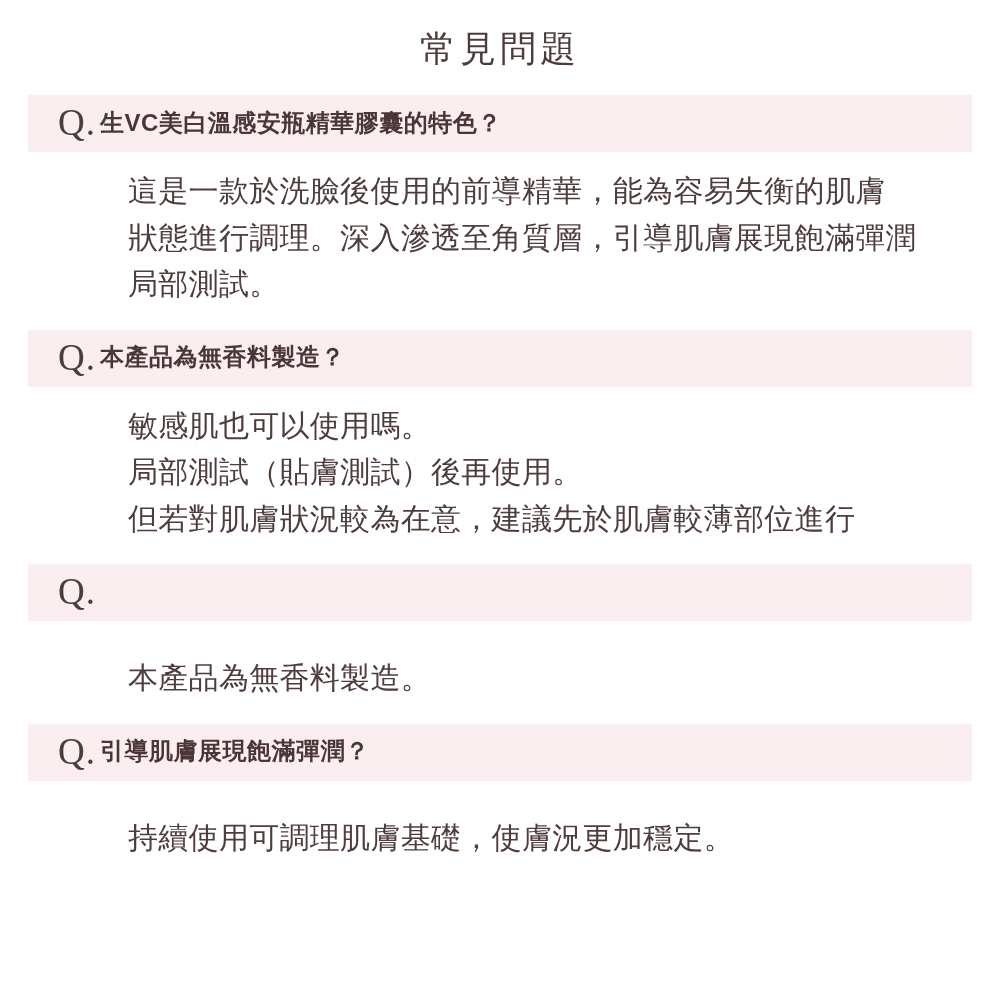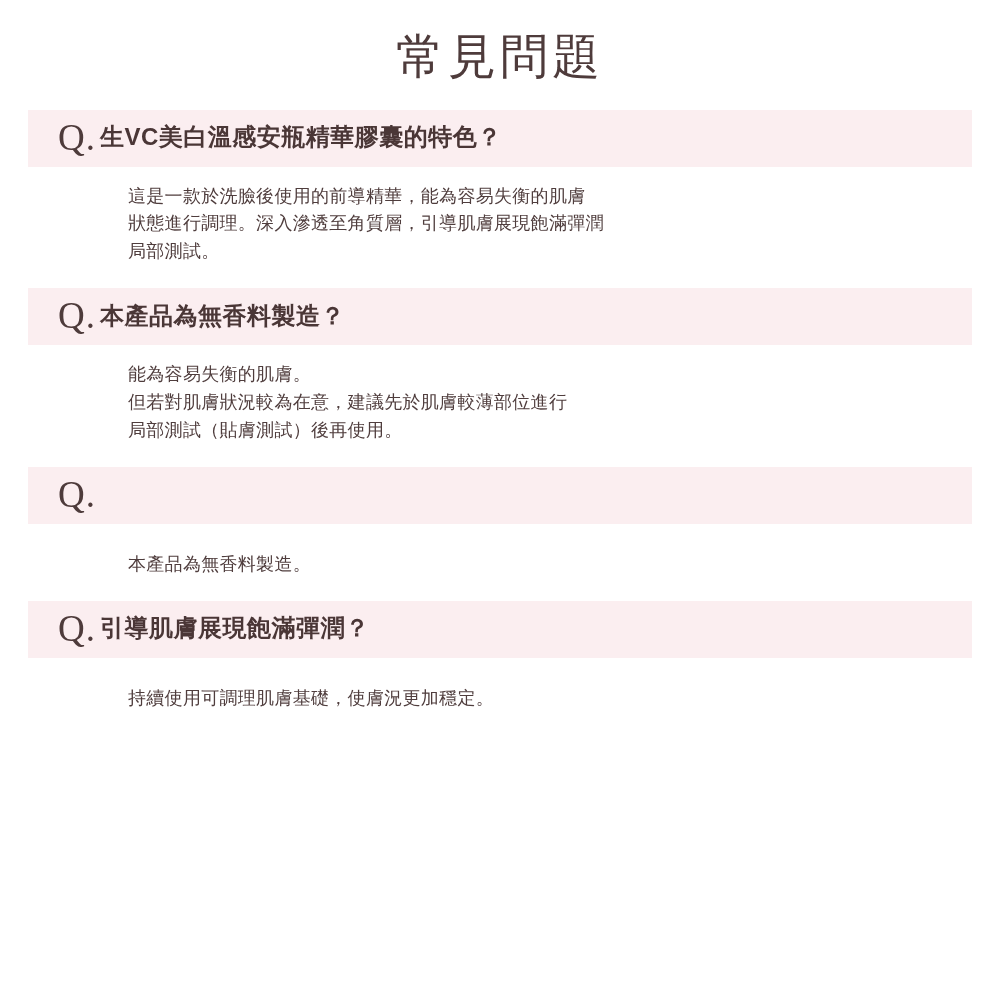--- a/index.html
+++ b/index.html
@@ -16,21 +16,21 @@
   }
   .page {
     position: relative;
     width: 1000px;
     height: 1000px;
     box-sizing: border-box;
   }
   .faq-title {
     text-align: center;
     font-family: "Liberation Serif", "DejaVu Serif", serif;
-    font-size: 48px;
+    font-size: 36px;
     letter-spacing: 4px;
     color: #4e3b3b;
     margin: 28px 0 24px 0;
     font-weight: 400;
     line-height: 1.2;
   }
   .faq-list {
     padding: 0 28px 0 28px;
   }
   .faq-item {
@@ -54,32 +54,32 @@
   }
   .q-text {
     font-size: 24px;
     font-weight: bold;
     color: #4a3636;
     letter-spacing: 0.5px;
     line-height: 1.25;
   }
   .a-block {
     padding: 16px 24px 6px 100px;
-    font-size: 18px;
+    font-size: 30px;
     line-height: 1.55;
     color: #4f3d3d;
     letter-spacing: 0.3px;
   }
   .a-line {
     display: block;
     white-space: nowrap;
   }
   .item-3 .a-block,
   .item-4 .a-block {
-    padding-top: 27px;
+    padding-top: 34px;
   }
 </style>
 </head>
 <body>
 
 <div class="page">
 
   <h1 class="faq-title">常見問題</h1>
 
   <div class="faq-list">
@@ -95,23 +95,23 @@
         <span class="a-line">局部測試。</span>
       </div>
     </div>
 
     <div class="faq-item item-2">
       <div class="q-row">
         <span class="q-mark">Q.</span>
         <span class="q-text">本產品為無香料製造？</span>
       </div>
       <div class="a-block">
-        <span class="a-line">能為容易失衡的肌膚。</span>
+        <span class="a-line">敏感肌也可以使用嗎。</span>
+        <span class="a-line">局部測試（貼膚測試）後再使用。</span>
         <span class="a-line">但若對肌膚狀況較為在意，建議先於肌膚較薄部位進行</span>
-        <span class="a-line">局部測試（貼膚測試）後再使用。</span>
       </div>
     </div>
 
     <div class="faq-item item-3">
       <div class="q-row">
         <span class="q-mark">Q.</span>
       </div>
       <div class="a-block">
         <span class="a-line">本產品為無香料製造。</span>
       </div>

